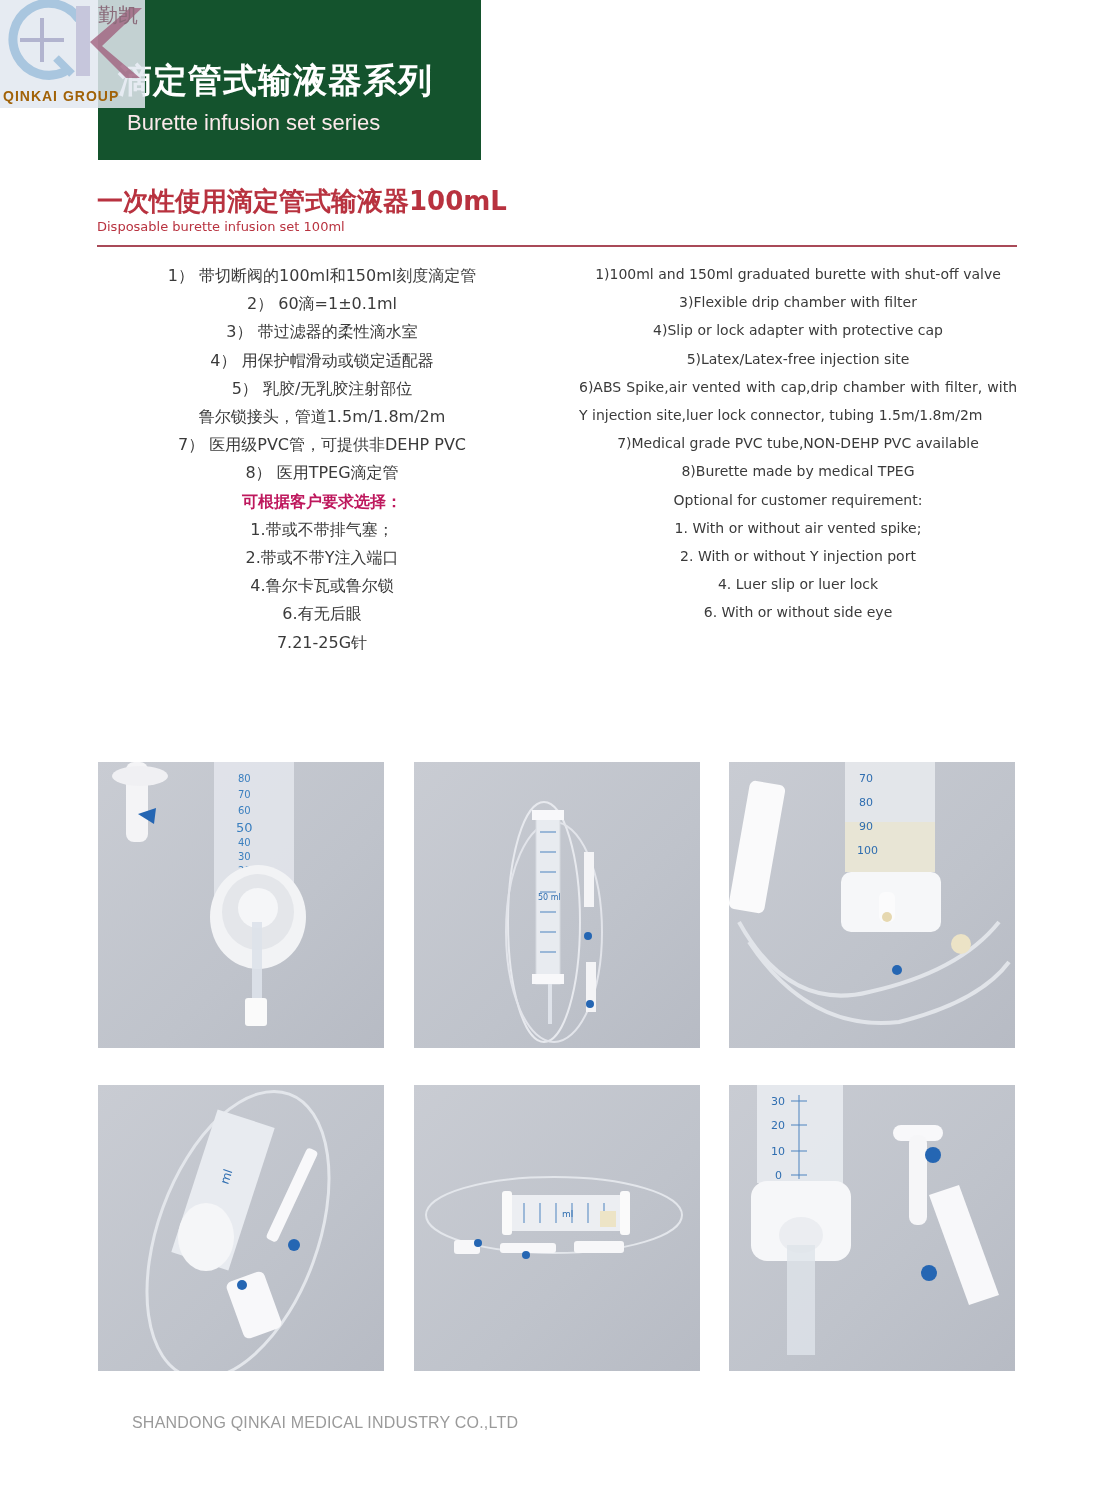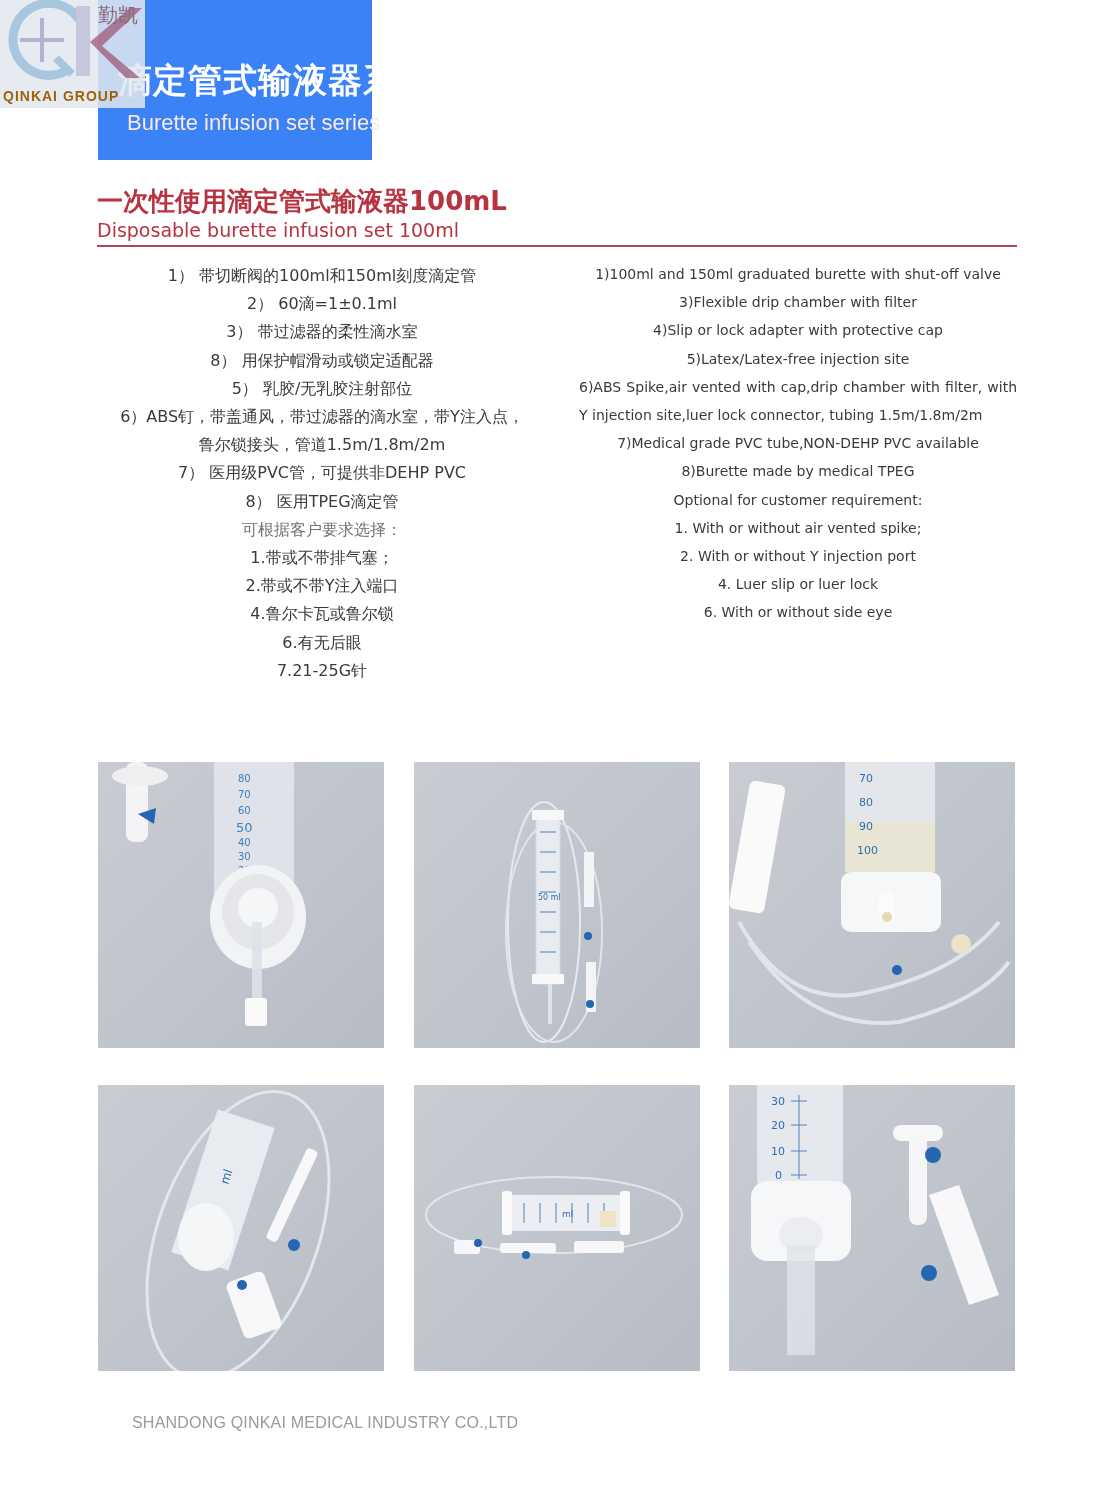--- a/index.html
+++ b/index.html
@@ -2,22 +2,22 @@
 <html><head>
 <meta charset="utf-8">
 <style>
   html, body { margin: 0; padding: 0; }
   body {
     width: 1107px; height: 1500px; background: #ffffff;
     position: relative; overflow: hidden;
     font-family: "DejaVu Sans", "Liberation Sans", sans-serif; color: #333;
   }
   .banner {
-    position: absolute; left: 98px; top: 0; width: 274px; height: 160px;
-    background: #3b82f6;
+    position: absolute; left: 98px; top: 0; width: 383px; height: 160px;
+    background: #14532d;
   }
   .banner-cn {
     position: absolute; left: 20px; top: 58px; width: 290px;
     font-size: 34px; font-weight: bold; color: #fff; letter-spacing: 1px;
     font-family: "DejaVu Sans", sans-serif; white-space: nowrap;
   }
   .banner-en {
     position: absolute; left: 29px; top: 110px;
     font-size: 22px; color: #fbe9ea; font-family: "Liberation Sans", sans-serif;
     white-space: nowrap;
@@ -34,40 +34,40 @@
   .logo-en {
     position: absolute; left: 3px; top: 88px; font-size: 14px; font-weight: bold;
     color: #a16207; letter-spacing: 1px; font-family: "Liberation Sans", sans-serif;
     white-space: nowrap;
   }
   .product-cn {
     position: absolute; left: 97px; top: 184px; font-size: 26px; font-weight: bold;
     color: #b8323f; white-space: nowrap; font-family: "DejaVu Sans", sans-serif;
   }
   .product-en {
-    position: absolute; left: 97px; top: 219px; font-size: 19px; color: #b8323f;
+    position: absolute; left: 97px; top: 219px; font-size: 13px; color: #b8323f;
     white-space: nowrap; font-family: "DejaVu Sans", sans-serif;
   }
   .divider {
     position: absolute; left: 97px; top: 245px; width: 920px; height: 2px;
     background: #a94a58;
   }
   .col-cn {
     position: absolute; left: 97px; top: 262px; width: 450px;
     font-size: 16px; color: #3a3a3a; line-height: 28.2px;
     font-family: "DejaVu Sans", sans-serif;
   }
   .col-en {
     position: absolute; left: 579px; top: 260px; width: 438px;
     font-size: 14px; color: #3a3a3a; line-height: 28.2px;
     font-family: "DejaVu Sans", sans-serif;
   }
   .col-cn div, .col-en div { white-space: nowrap; text-align: center; }
   .col-en .justify { white-space: normal; text-align: justify; text-align-last: auto; }
-  .bold { font-weight: normal; color: #737373; }
+  .bold { font-weight: bold; color: #be185d; }
   .photo {
     position: absolute; width: 286px; height: 286px; overflow: hidden;
     background: linear-gradient(135deg, #c9ccd3 0%, #bfc3cb 60%, #b7bbc4 100%);
   }
   .photo svg { position: absolute; left: 0; top: 0; }
   .footer {
     position: absolute; left: 132px; top: 1414px; font-size: 16px; color: #9a9a9a;
     letter-spacing: 0.2px; font-family: "Liberation Sans", sans-serif; white-space: nowrap;
   }
 </style>
@@ -93,23 +93,22 @@
 </div>
 
 <div class="product-cn">一次性使用滴定管式输液器100mL</div>
 <div class="product-en">Disposable burette infusion set 100ml</div>
 <div class="divider"></div>
 
 <div class="col-cn">
   <div>1） 带切断阀的100ml和150ml刻度滴定管</div>
   <div>2） 60滴=1±0.1ml</div>
   <div>3） 带过滤器的柔性滴水室</div>
-  <div>8） 用保护帽滑动或锁定适配器</div>
+  <div>4） 用保护帽滑动或锁定适配器</div>
   <div>5） 乳胶/无乳胶注射部位</div>
-  <div>6）ABS钉，带盖通风，带过滤器的滴水室，带Y注入点，</div>
   <div>鲁尔锁接头，管道1.5m/1.8m/2m</div>
   <div>7） 医用级PVC管，可提供非DEHP PVC</div>
   <div>8） 医用TPEG滴定管</div>
   <div class="bold">可根据客户要求选择：</div>
   <div>1.带或不带排气塞；</div>
   <div>2.带或不带Y注入端口</div>
   <div>4.鲁尔卡瓦或鲁尔锁</div>
   <div>6.有无后眼</div>
   <div>7.21-25G针</div>
 </div>

